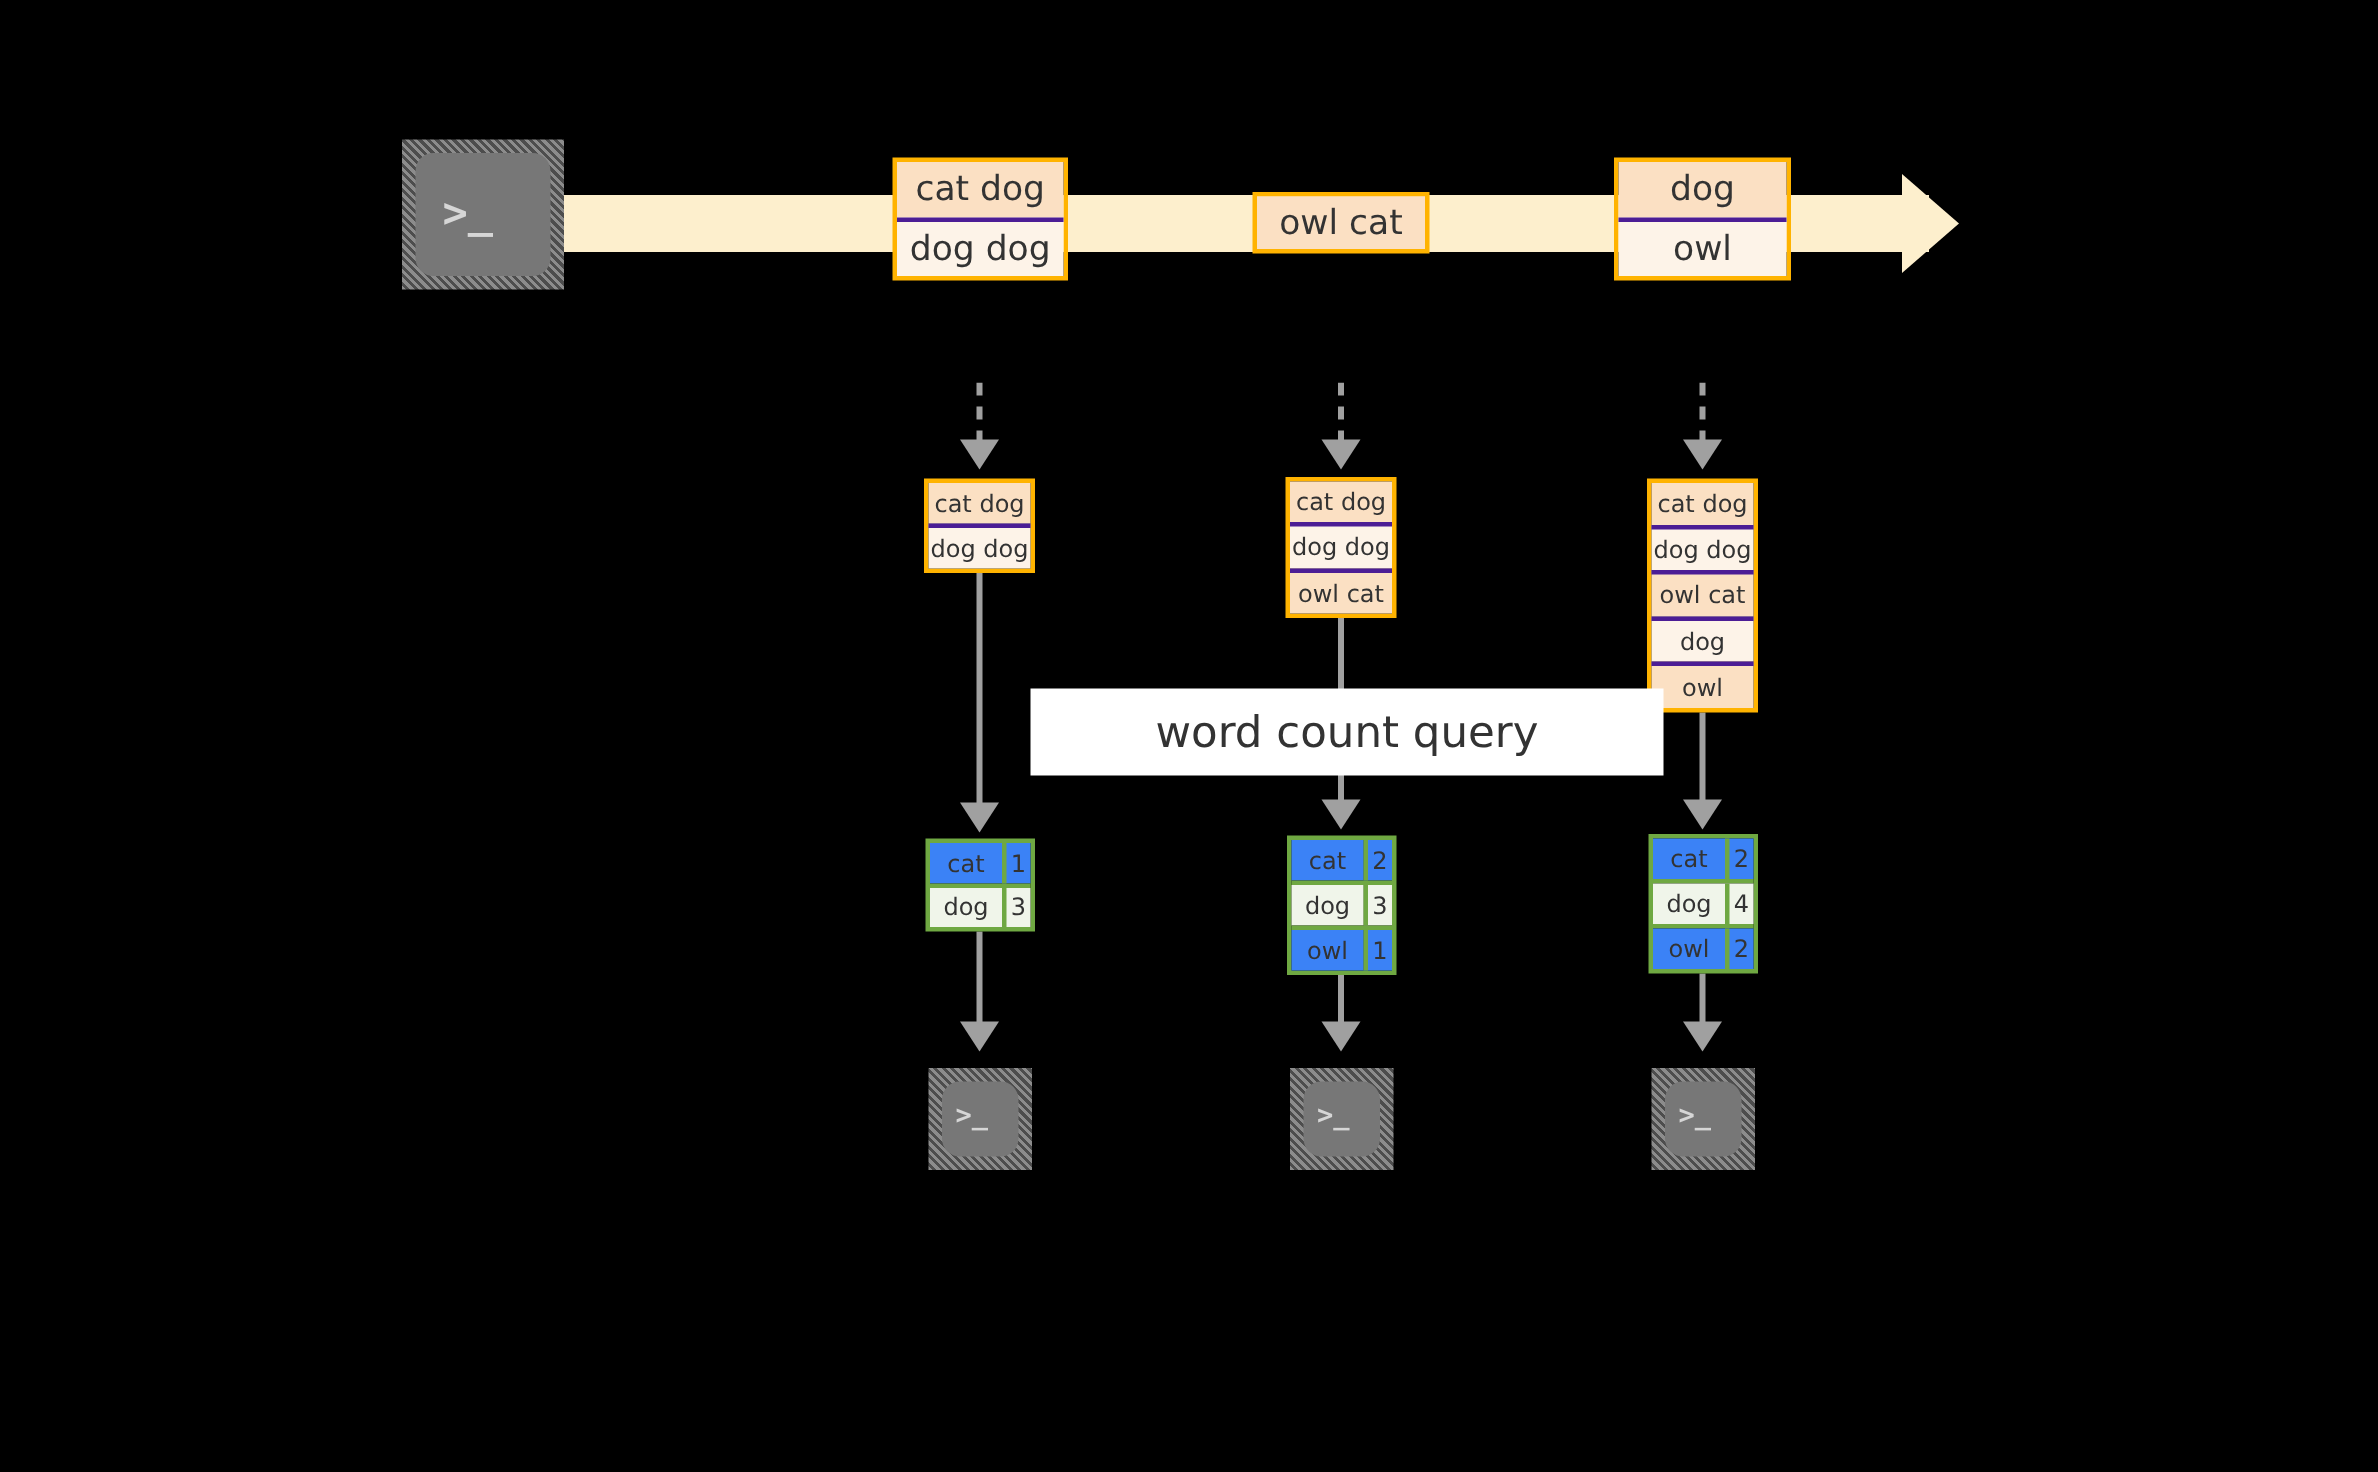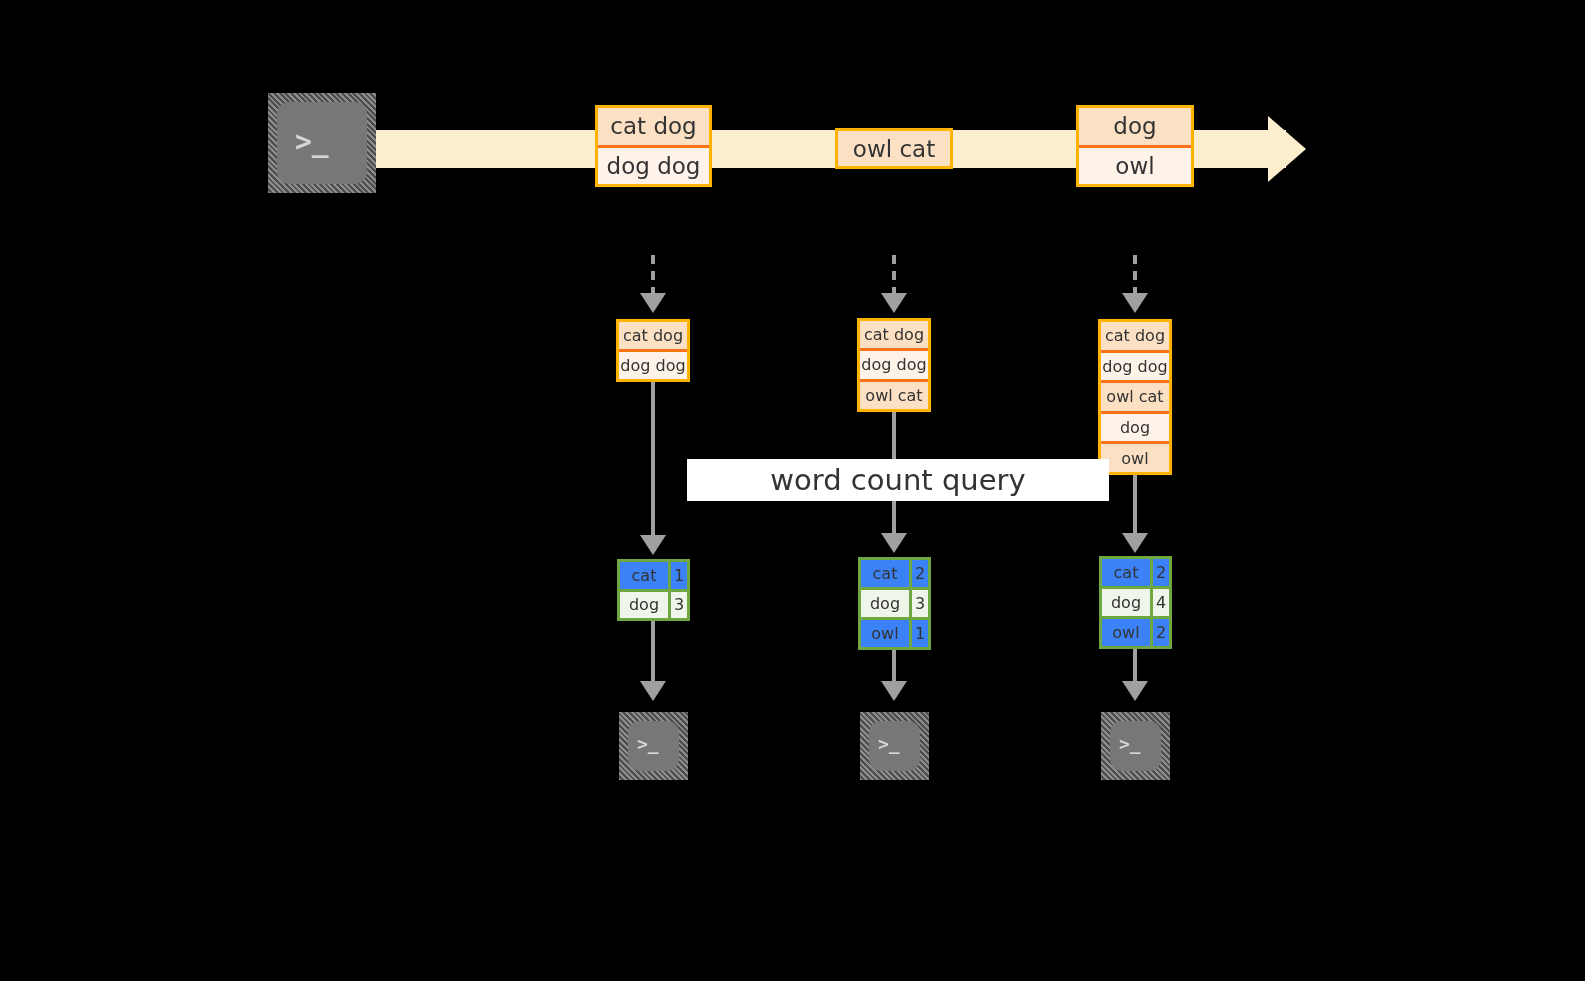--- a/index.html
+++ b/index.html
@@ -67,21 +67,21 @@
   .msg-row {
     flex: 1 1 0;
     display: flex;
     align-items: center;
     justify-content: center;
     color: #333333;
     white-space: nowrap;
   }
   .msg-row.shade-a { background: #FBE0C3; }
   .msg-row.shade-b { background: #FDF3E8; }
-  .msg-row + .msg-row { border-top: 3px solid #f97316; }
+  .msg-row + .msg-row { border-top: 3px solid #4c1d95; }
 
   .stream-msg .msg-row { font-size: 23px; }
 
   
   .stack-box {
     position: absolute;
     box-sizing: border-box;
     border: 3px solid #FFB300;
     display: flex;
     flex-direction: column;
@@ -279,15 +279,15 @@
 
   <div class="v-line" style="left:1133px; top:649px; height:34px;"></div>
   <div class="v-head" style="left:1122px; top:681px;"></div>
 
   <div class="terminal" style="left:1101px; top:712px; width:69px; height:68px;">
     <div class="body">
       <span class="prompt" style="left:9px; top:14px; font-size:18px;">&gt;_</span>
     </div>
   </div>
 
-  <div class="query-label" style="left:687px; top:459px; width:422px; height:42px;">word count query</div>
+  <div class="query-label" style="left:687px; top:459px; width:422px; height:58px;">word count query</div>
 
 </div>
 
 </body></html>

